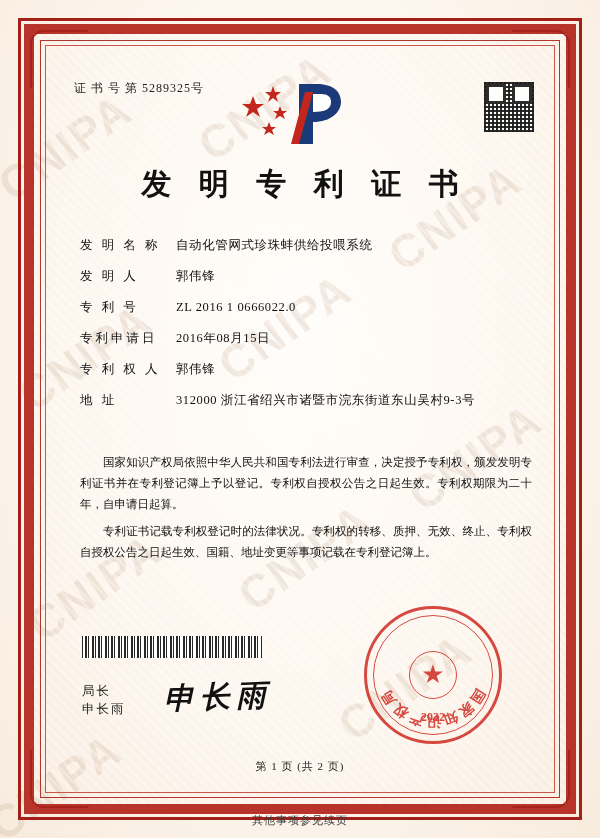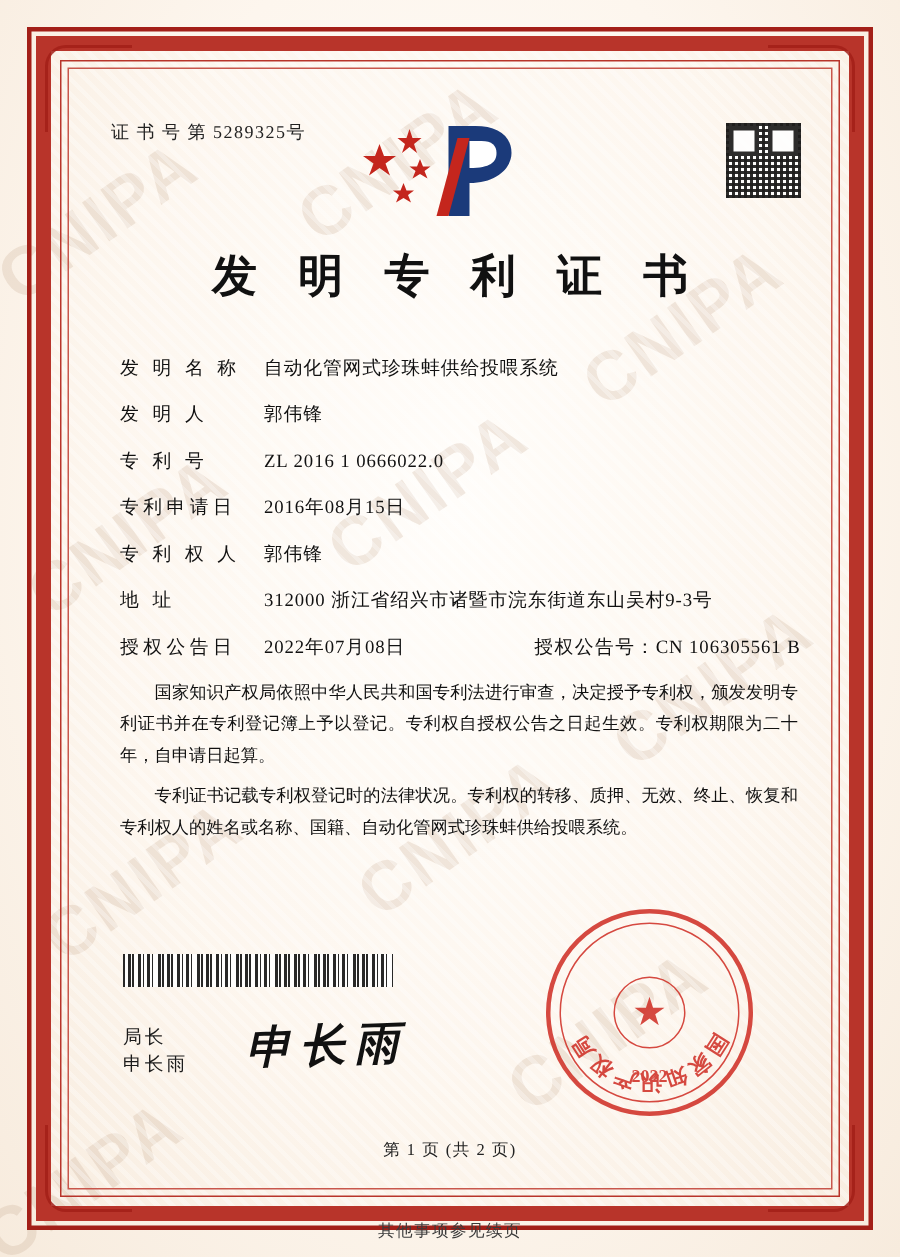--- a/index.html
+++ b/index.html
@@ -347,31 +347,25 @@
         <span class="val">2016年08月15日</span>
       </div>
       <div class="field">
         <span class="lbl">专 利 权 人</span>
         <span class="val">郭伟锋</span>
       </div>
       <div class="field">
         <span class="lbl">地 址</span>
         <span class="val">312000 浙江省绍兴市诸暨市浣东街道东山吴村9-3号</span>
       </div>
-      <div class="field inline-2">
-        <span class="lbl">授权公告日</span>
-        <span class="val">2022年07月08日</span>
-        <span class="lbl2">授权公告号：</span>
-        <span class="val">CN 106305561 B</span>
-      </div>
     </div>
 
     <div class="paras">
       <p>国家知识产权局依照中华人民共和国专利法进行审查，决定授予专利权，颁发发明专利证书并在专利登记簿上予以登记。专利权自授权公告之日起生效。专利权期限为二十年，自申请日起算。</p>
-      <p>专利证书记载专利权登记时的法律状况。专利权的转移、质押、无效、终止、恢复和专利权人的姓名或名称、国籍、自动化管网式珍珠蚌供给投喂系统。</p>
+      <p>专利证书记载专利权登记时的法律状况。专利权的转移、质押、无效、终止、专利权自授权公告之日起生效、国籍、地址变更等事项记载在专利登记簿上。</p>
     </div>
 
     <div class="barcode"></div>
 
     <div class="sign-label">
       <div>局长</div>
       <div>申长雨</div>
     </div>
 
     <div class="signature">申长雨</div>

